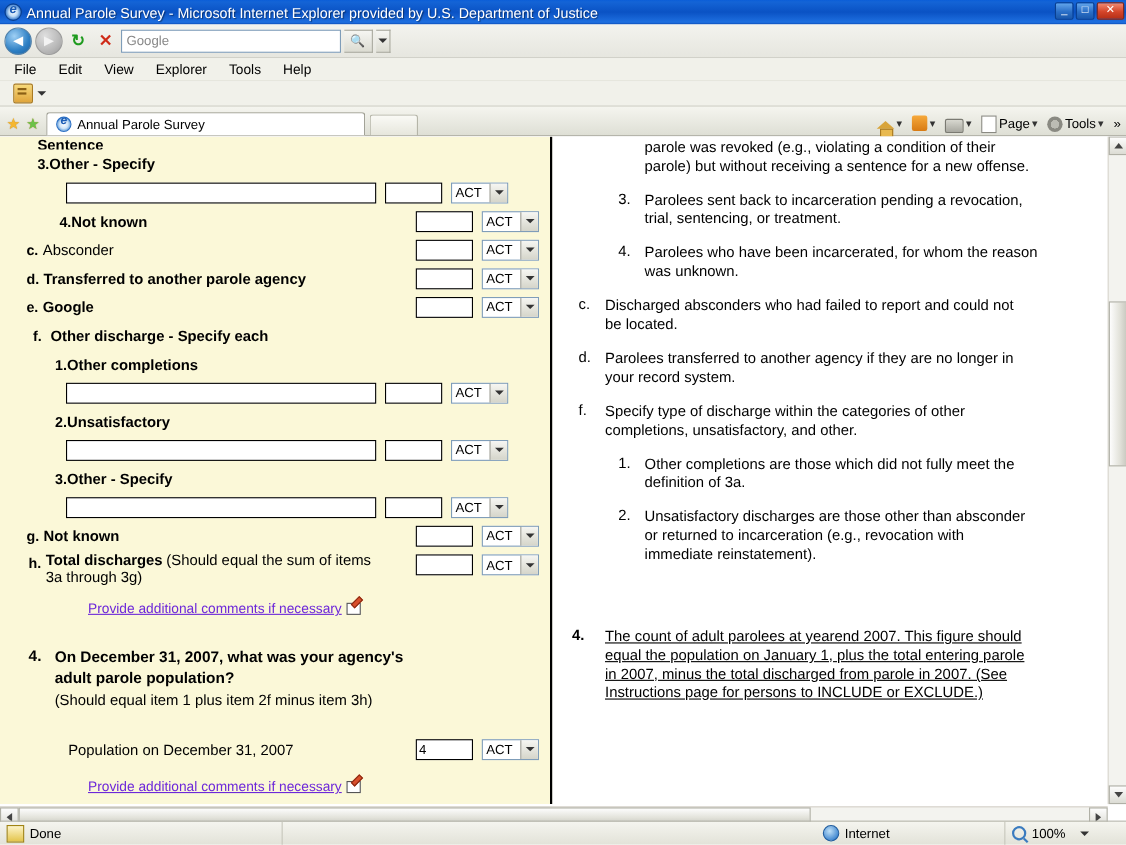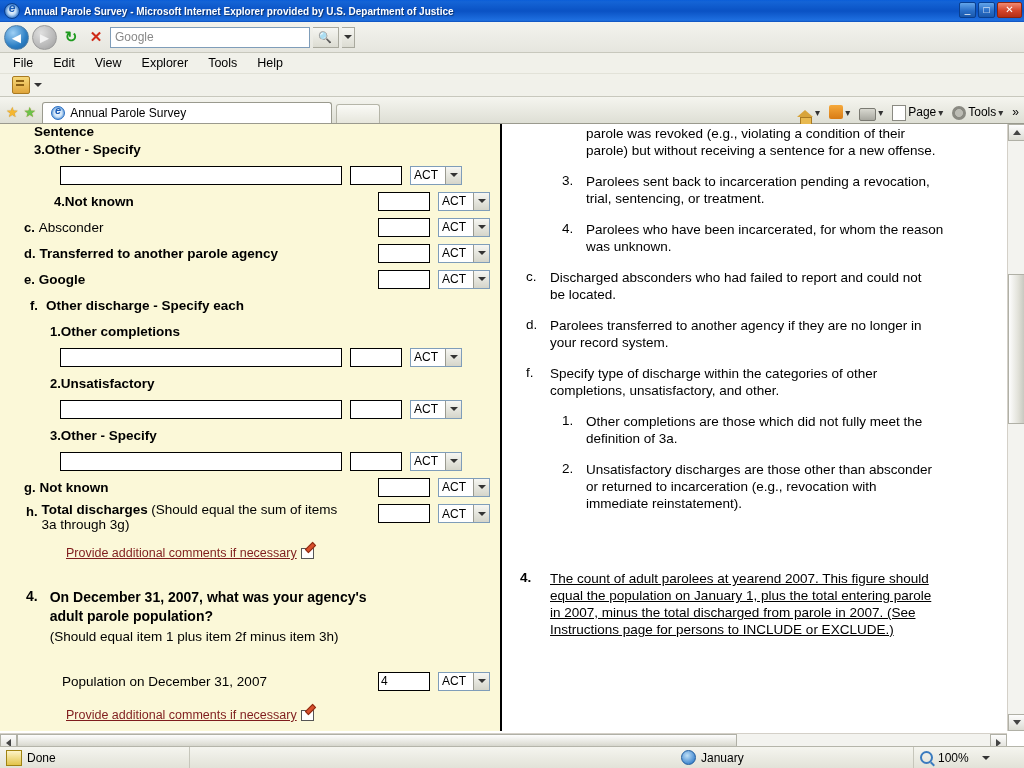--- a/index.html
+++ b/index.html
@@ -41,22 +41,22 @@
     content: "e";
     position: absolute;
     left: 0; right: 0; top: -3px;
     text-align: center;
     font-size: 12px;
     font-weight: bold;
     font-style: italic;
     color: #1a5bb5;
   }
   .titlebar .title-text {
-    font-size: 10px;
-    font-weight: bold;
+    font-size: 13px;
+    font-weight: normal;
     white-space: nowrap;
     text-shadow: 1px 1px 1px rgba(0,0,0,0.45);
   }
   .titlebar .win-buttons {
     position: absolute;
     right: 2px; top: 2px;
     display: flex;
     gap: 2px;
   }
   .winbtn {
@@ -403,23 +403,24 @@
   }
   .selbox .selarrow {
     position: absolute;
     right: 0; top: 0;
     width: 15px; height: 17px;
     background: linear-gradient(to bottom,#f6f6f2,#d5d5ca);
     border-left: 1px solid #9a9a90;
     display: flex; align-items: center; justify-content: center;
   }
   .cmt {
-    color: #7f1d1d;
+    color: #6d28d9;
     text-decoration: underline;
     font-size: 12.5px;
+    margin-left: 14px;
   }
   .pencil {
     display: inline-block;
     width: 14px; height: 14px;
     margin-left: 4px;
     position: relative;
     vertical-align: middle;
   }
   .pencil::before {
     content:"";
@@ -885,28 +886,28 @@
           <span class="tri-left"></span>
         </div>
       <div class="hs-thumb"></div>
       <div class="sb-btn" style="position:absolute;right:0;top:0;">
           <span class="tri-right"></span>
         </div>
     </div>
   </div>
 
   <div class="statusbar">
-    <div class="sb-sec" style="width:190px;">
+    <div class="sb-sec" style="width:257px;">
       <span class="done-ico"></span>
       <span>Done</span>
     </div>
     <div class="sb-sec" style="flex:1;">
       <span style="width:480px;"></span>
       <span class="globe-ico"></span>
-      <span>January</span>
+      <span>Internet</span>
     </div>
     <div class="sb-sec" style="width:110px; border-right:none;">
       <span class="zoom-ico"></span>
       <span>100%</span>
       <span class="arrow-down" style="margin-left:8px;"></span>
     </div>
   </div>
 
 </div>
 

